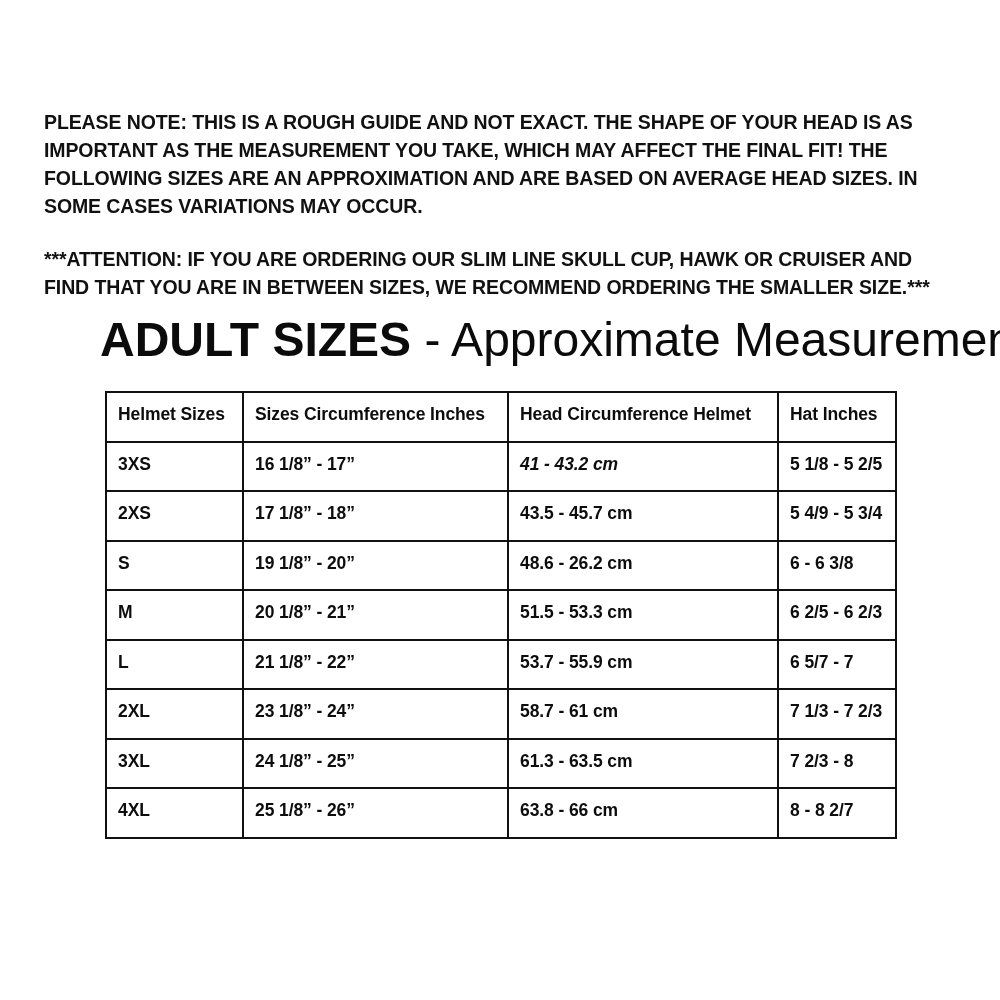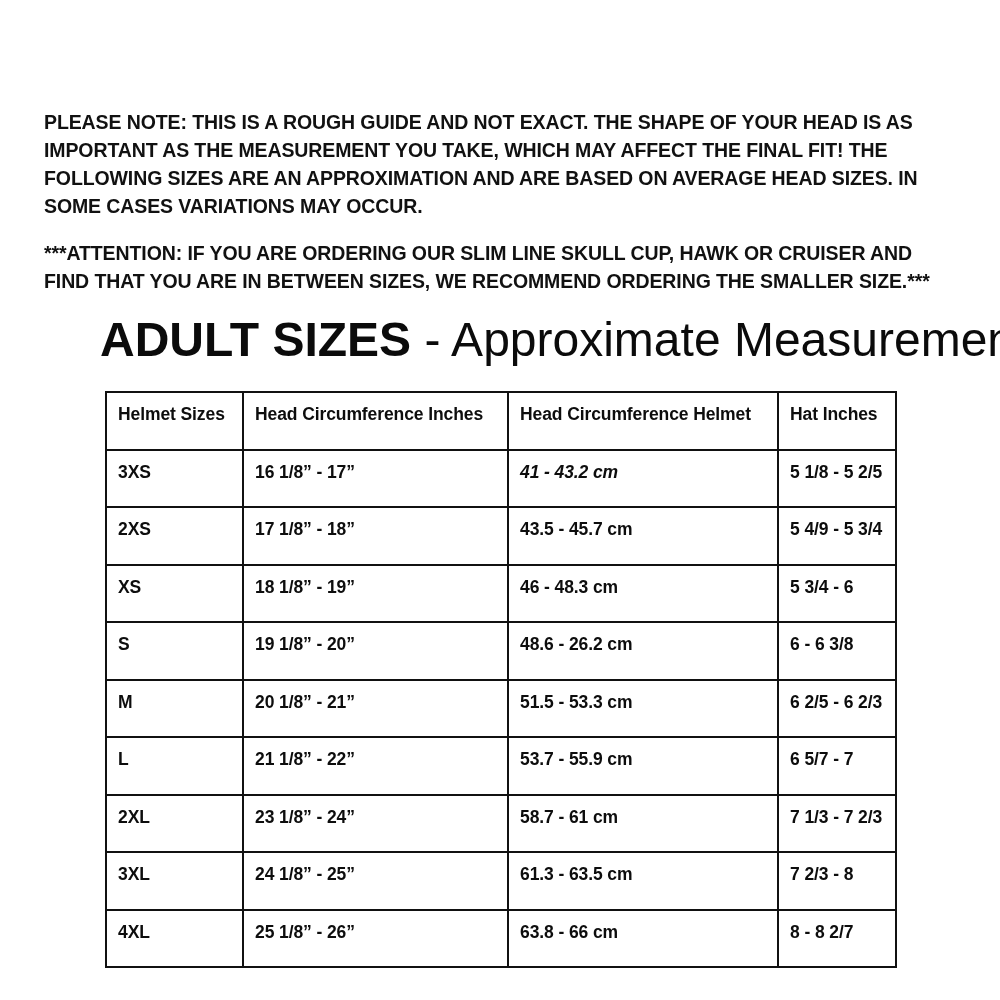--- a/index.html
+++ b/index.html
@@ -30,21 +30,21 @@
   }
   .note-para {
     font-size: 19.5px;
     line-height: 28px;
     letter-spacing: -0.1px;
     font-weight: 600;
     color: #111111;
     margin: 0 0 10px 0;
   }
   .note-para.second {
-    margin-top: 19px;
+    margin-top: 25px;
     margin-bottom: 0;
   }
 
   
   .heading {
     position: absolute;
     left: 100px;
     top: 318px;
     width: 860px;
     font-size: 48px;
@@ -67,21 +67,21 @@
   table.size-table {
     border-collapse: collapse;
     width: 790px;
     table-layout: fixed;
   }
   table.size-table th,
   table.size-table td {
     border: 2px solid #111111;
     text-align: left;
     vertical-align: middle;
-    padding: 0 0 12px 11px;
+    padding: 0 0 4px 11px;
     height: 43.5px;
     font-size: 17.5px;
     font-weight: 600;
     color: #0d0d0d;
     letter-spacing: -0.1px;
     white-space: nowrap;
     overflow: hidden;
   }
   table.size-table th {
     font-weight: 600;
@@ -116,43 +116,37 @@
     <table class="size-table">
       <colgroup>
         <col class="c1">
           <col class="c2">
           <col class="c3">
           <col class="c4">
       </colgroup>
       <thead>
         <tr>
           <th>Helmet Sizes</th>
-          <th>Head Circumference Inches</th>
+          <th>Sizes Circumference Inches</th>
           <th>Head Circumference Helmet</th>
           <th>Hat Inches</th>
         </tr>
       </thead>
       <tbody>
         <tr>
           <td>3XS</td>
           <td>16 1/8” - 17”</td>
           <td class="metric-strong">41 - 43.2 cm</td>
           <td>5 1/8 - 5 2/5</td>
         </tr>
         <tr>
           <td>2XS</td>
           <td>17 1/8” - 18”</td>
           <td>43.5 - 45.7 cm</td>
           <td>5 4/9 - 5 3/4</td>
-        </tr>
-        <tr>
-          <td>XS</td>
-          <td>18 1/8” - 19”</td>
-          <td>46 - 48.3 cm</td>
-          <td>5 3/4 - 6</td>
         </tr>
         <tr>
           <td>S</td>
           <td>19 1/8” - 20”</td>
           <td>48.6 - 26.2 cm</td>
           <td>6 - 6 3/8</td>
         </tr>
         <tr>
           <td>M</td>
           <td>20 1/8” - 21”</td>

